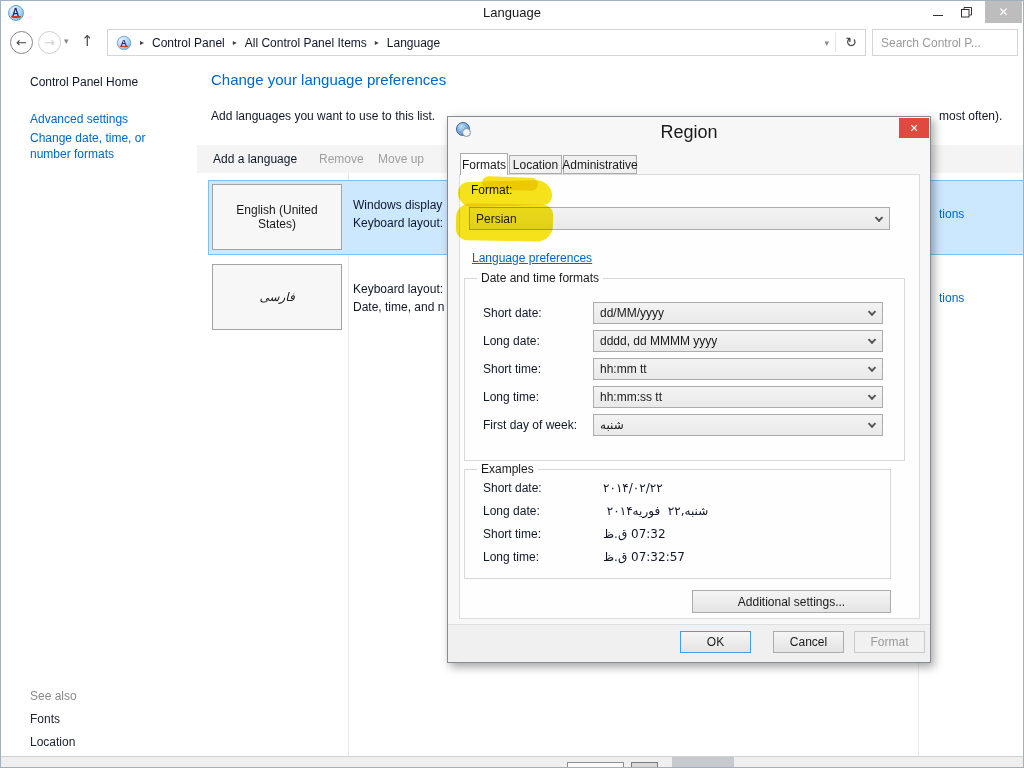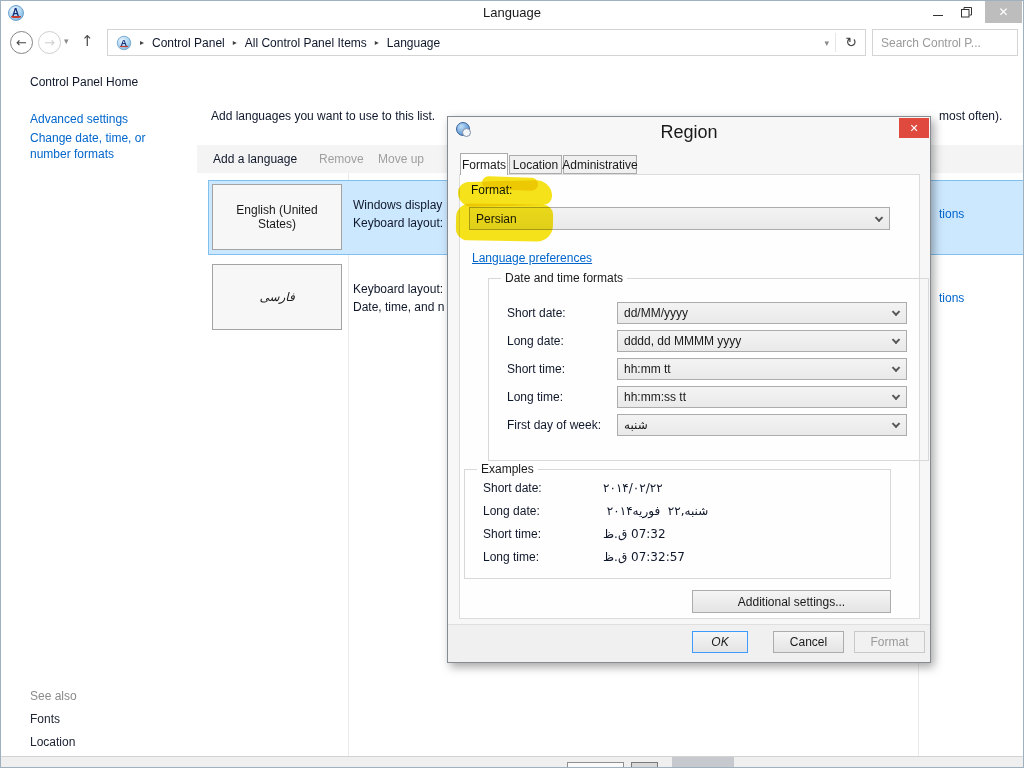--- a/index.html
+++ b/index.html
@@ -114,20 +114,21 @@
 
   <div class="abs" style="left:0;top:58px;width:196px;height:710px;">
     <div class="abs t12" style="left:29px;top:16px;">Control Panel Home</div>
     <div class="abs t12 link" style="left:29px;top:53px;">Advanced settings</div>
     <div class="abs link" style="left:29px;top:71px;width:152px;font-size:12px;line-height:16px;">Change date, time, or number formats</div>
     <div class="abs t12" style="left:29px;top:630px;color:#8a8a8a;">See also</div>
     <div class="abs t12" style="left:29px;top:653px;color:#202637;">Fonts</div>
     <div class="abs t12" style="left:29px;top:676px;color:#202637;">Location</div>
   </div>
 
+  <div class="abs" style="left:210px;top:70px;font-size:15px;color:#0066cc;white-space:nowrap;">Change your language preferences</div>
   <div class="abs t12" style="left:210px;top:108px;">Add languages you want to use to this list.</div>
   <div class="abs t12" style="left:938px;top:108px;">most often).</div>
 
   <div class="abs colline" style="left:347px;top:172px;height:583px;"></div>
   <div class="abs colline" style="left:917px;top:172px;height:583px;"></div>
 
   <div class="abs toolstrip" style="left:196px;top:144px;width:828px;height:28px;">
     <span class="abs t12" style="left:16px;top:7px;">Add a language</span>
     <span class="abs t12 gray" style="left:122px;top:7px;">Remove</span>
     <span class="abs t12 gray" style="left:181px;top:7px;">Move up</span>
@@ -163,21 +164,21 @@
     <div class="abs frame" style="left:11px;top:57px;width:461px;height:445px;"></div>
 
     <div class="abs t12" style="left:23px;top:66px;">Format:</div>
     <div class="abs combo" style="left:21px;top:90px;width:421px;height:23px;">
       <span>Persian</span>
       <span class="chev"></span>
     </div>
 
     <div class="abs t12 link" style="left:24px;top:134px;"><u class="nl">Language preferences</u></div>
 
-    <div class="abs grp" style="left:16px;top:161px;width:441px;height:183px;margin-left:24px;">
+    <div class="abs grp" style="left:16px;top:161px;width:441px;height:183px;">
       <span class="legend">Date and time formats</span>
 
       <div class="abs t12" style="left:18px;top:27px;">Short date:</div>
       <div class="abs combo" style="left:128px;top:23px;width:290px;height:22px;">
         <span>dd/MM/yyyy</span>
           <span class="chev"></span>
       </div>
 
       <div class="abs t12" style="left:18px;top:55px;">Long date:</div>
       <div class="abs combo" style="left:128px;top:51px;width:290px;height:22px;">
@@ -212,21 +213,21 @@
       <div class="abs t12 ar" style="left:138px;top:34px;">شنبه,‎ ۲۲‎ فوریه‎ ۲۰۱۴</div>
       <div class="abs t12" style="left:18px;top:57px;">Short time:</div>
       <div class="abs t12 ar" style="left:138px;top:57px;">07:32 ق.ظ</div>
       <div class="abs t12" style="left:18px;top:80px;">Long time:</div>
       <div class="abs t12 ar" style="left:138px;top:80px;">07:32:57 ق.ظ</div>
     </div>
 
     <div class="abs btn" style="left:244px;top:473px;width:199px;height:23px;">Additional settings...</div>
 
     <div class="abs dlg-footer"></div>
-    <div class="abs btn default" style="left:244px;top:514px;width:56px;height:22px;font-style:italic;">OK</div>
+    <div class="abs btn default" style="left:232px;top:514px;width:71px;height:22px;">OK</div>
     <div class="abs btn" style="left:325px;top:514px;width:71px;height:22px;">Cancel</div>
     <div class="abs btn disabled" style="left:406px;top:514px;width:71px;height:22px;">Format</div>
 
     <div class="abs hl" style="left:10px;top:64px;width:94px;height:25px;border-radius:12px 18px 10px 16px;transform:rotate(-1.5deg);"></div>
     <div class="abs hl" style="left:8px;top:87px;width:97px;height:37px;border-radius:14px 10px 16px 12px;transform:rotate(1deg);"></div>
     <div class="abs hl" style="left:34px;top:60px;width:56px;height:13px;border-radius:8px;transform:rotate(2deg);"></div>
   </div>
 
 </div>
 

